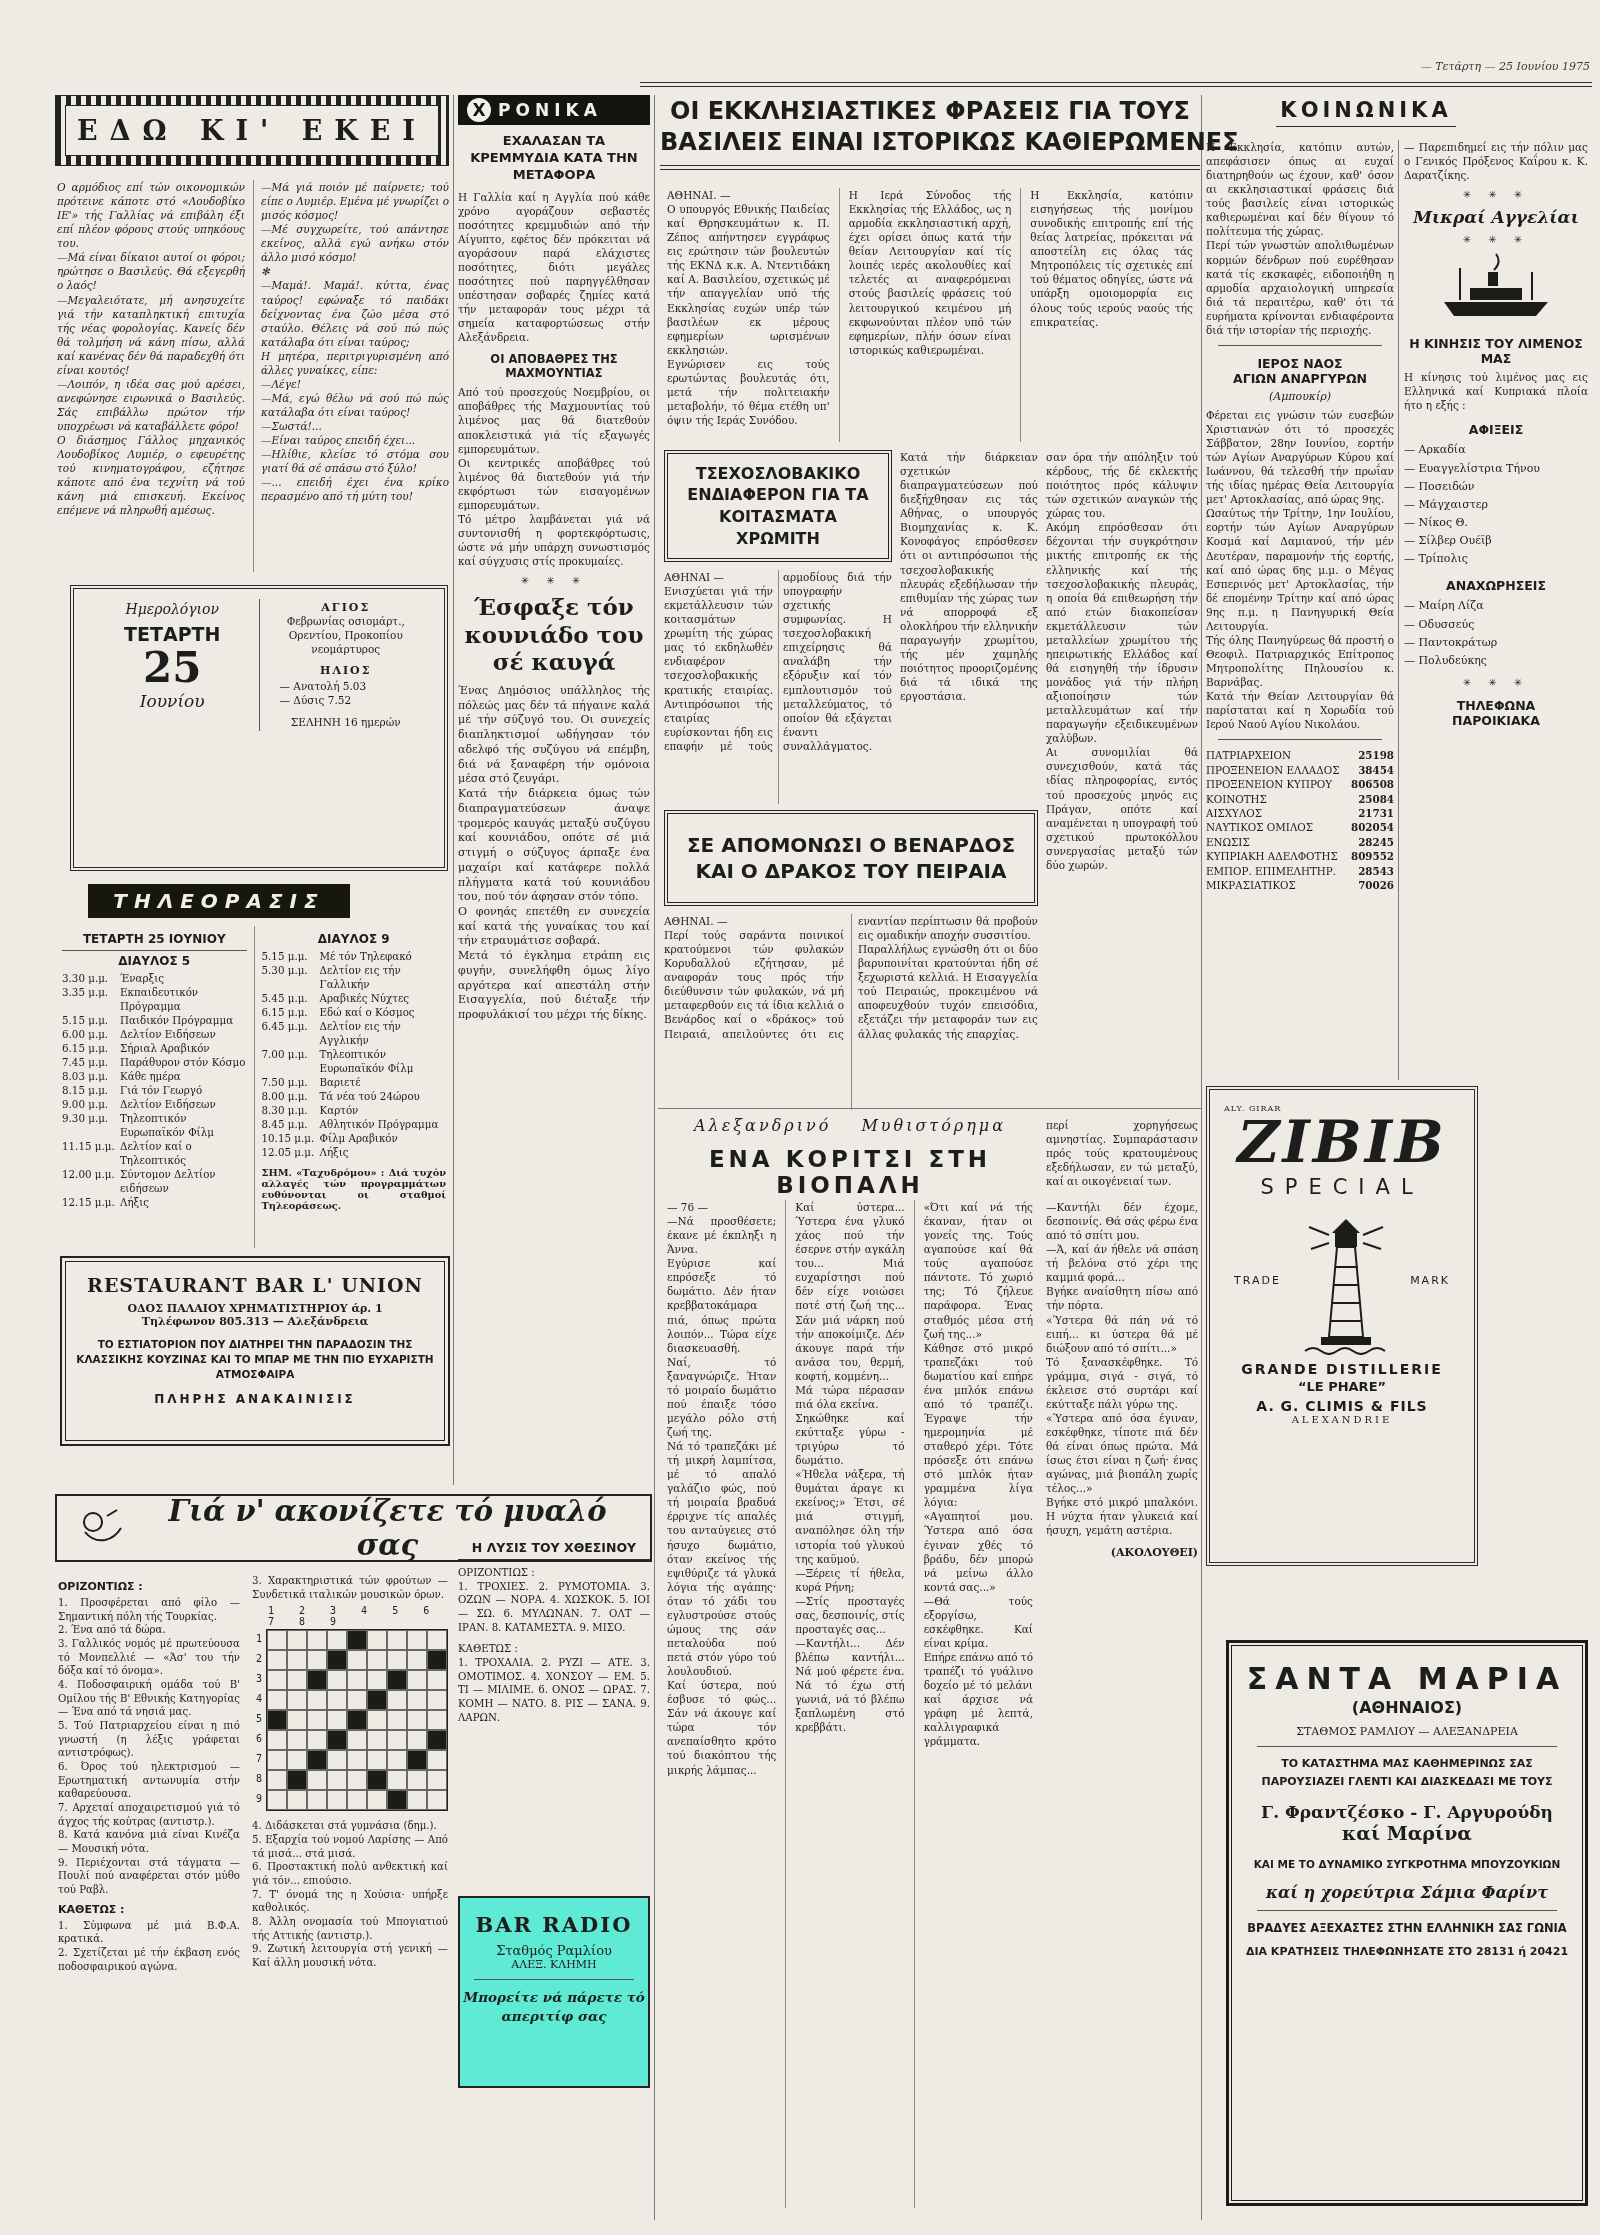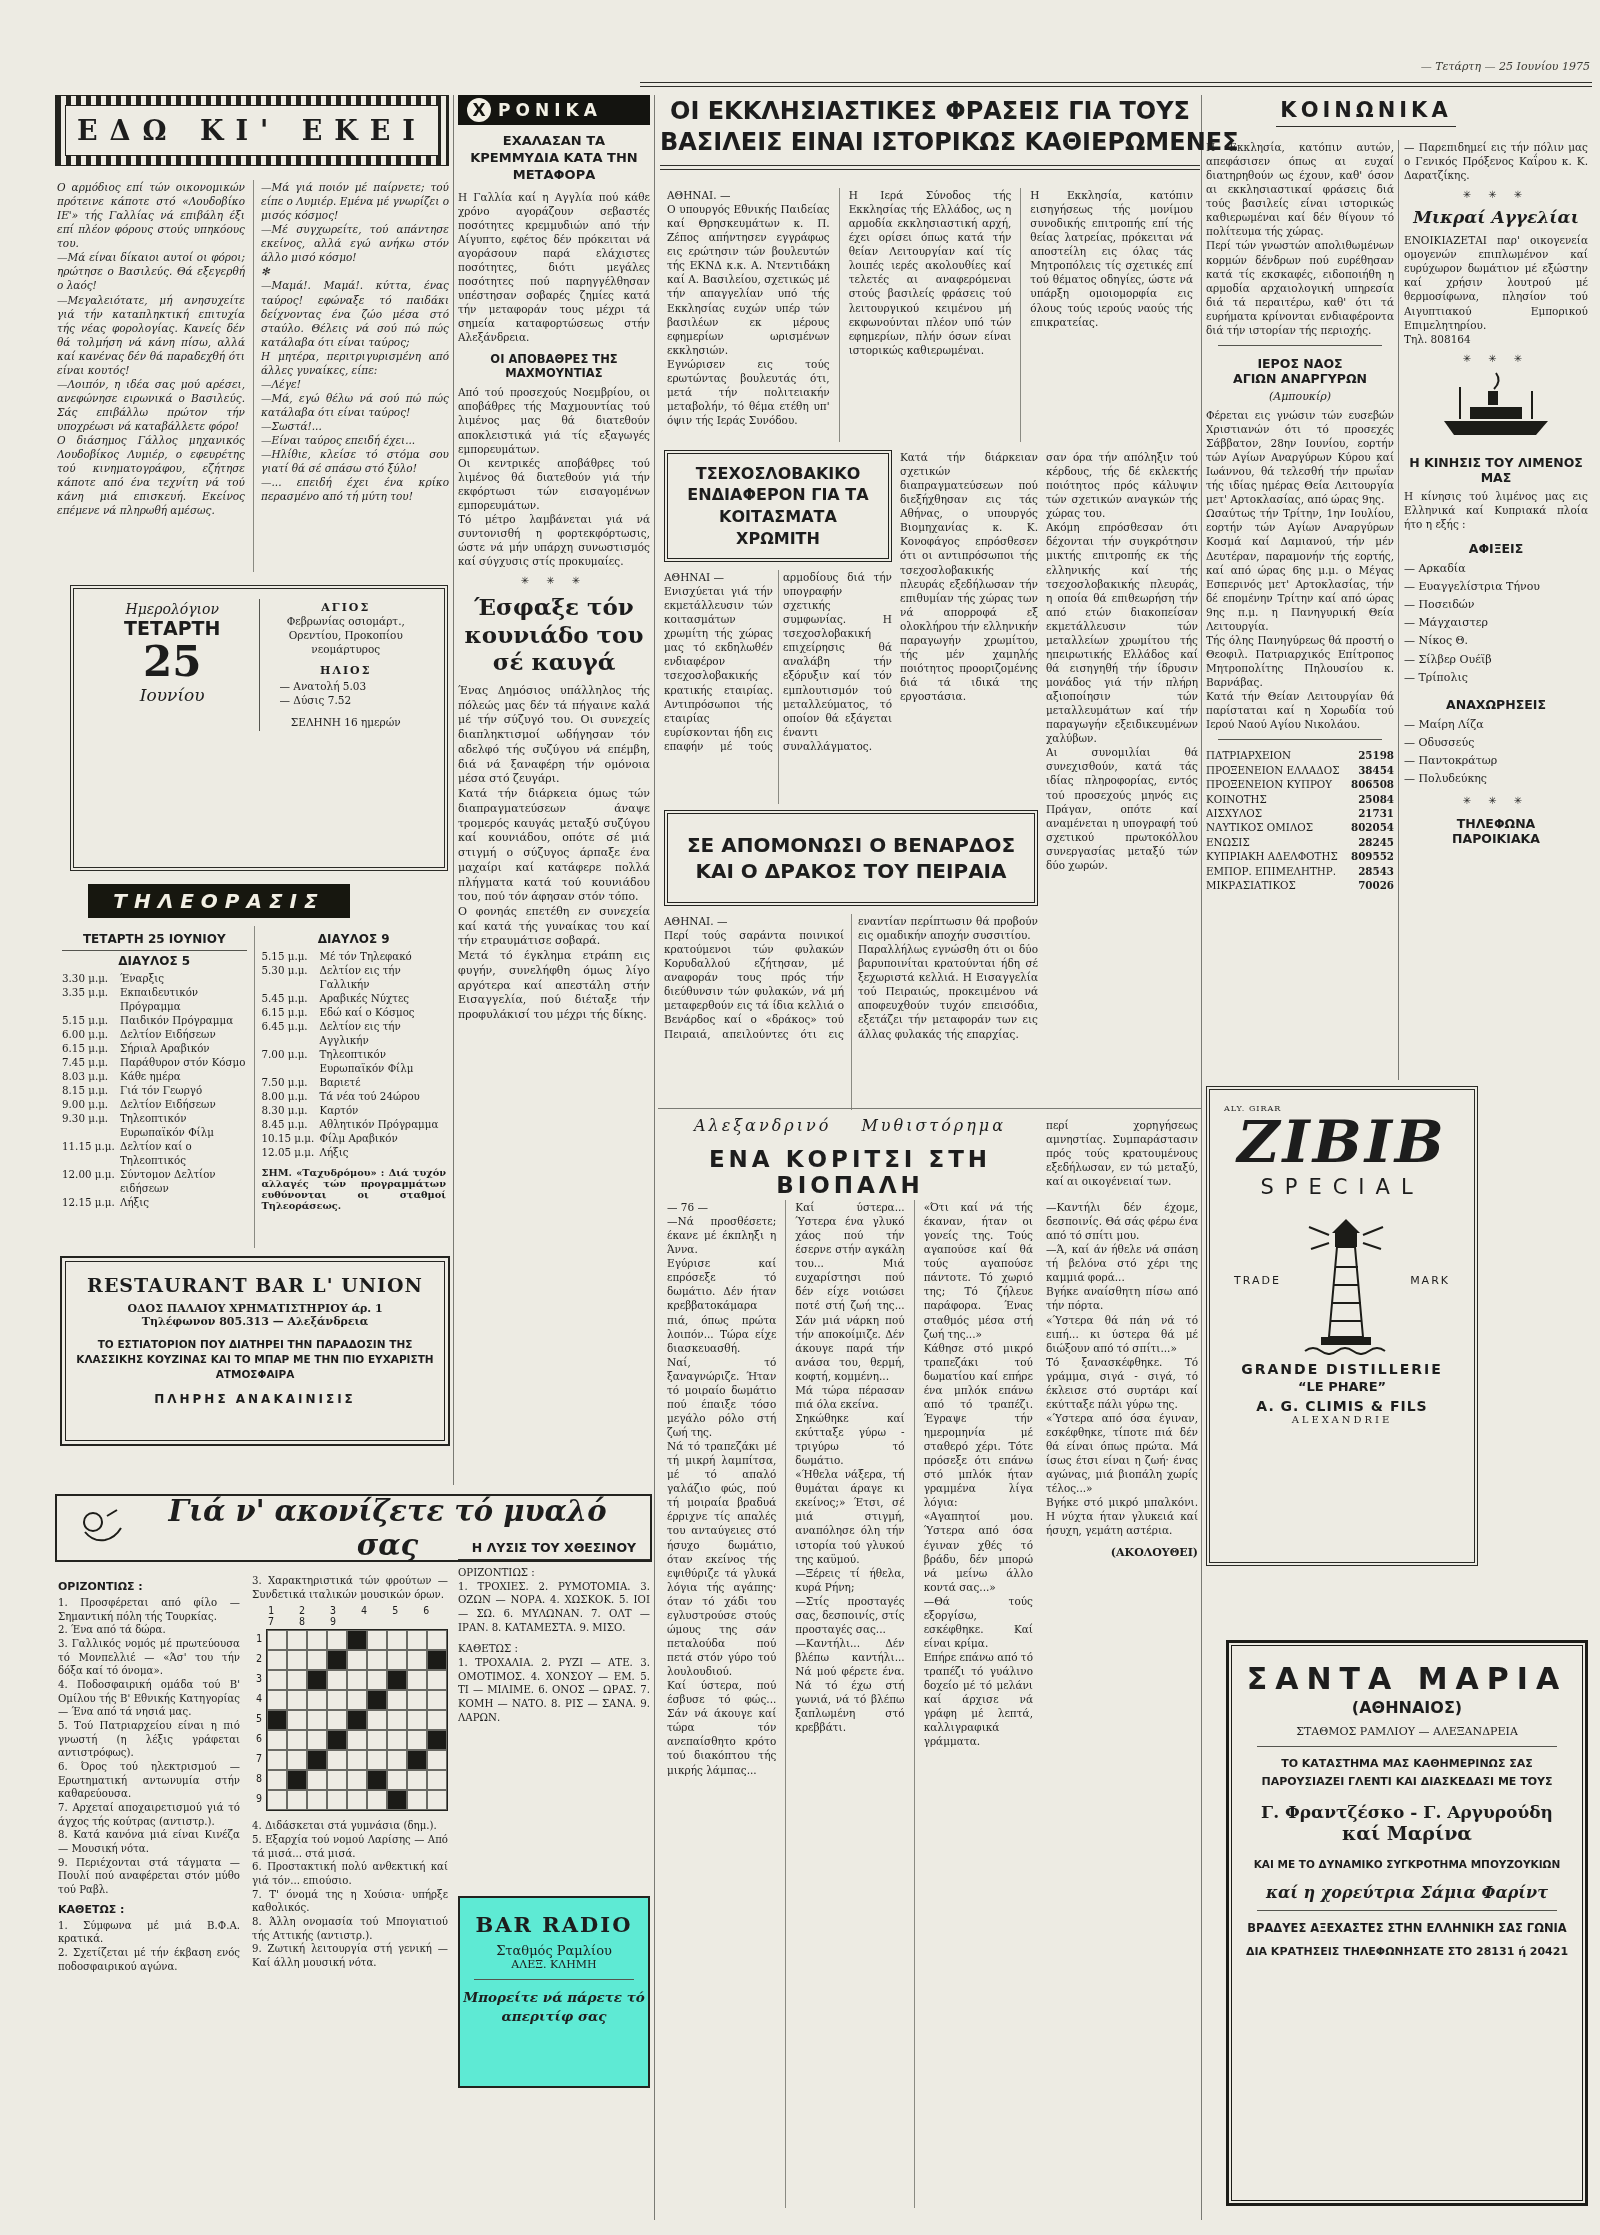--- a/index.html
+++ b/index.html
@@ -113,21 +113,21 @@
 —Λέγε!
 —Μά, εγώ θέλω νά σού πώ πώς κατάλαβα ότι είναι ταύρος!
 —Σωστά!...
 —Είναι ταύρος επειδή έχει...
 —Ηλίθιε, κλείσε τό στόμα σου γιατί θά σέ σπάσω στό ξύλο!
 —... επειδή έχει ένα κρίκο περασμένο από τή μύτη του!</div>
 
   <div class="abs dframe" style="left:70px;top:585px;width:378px;height:286px;">
     <div class="kath-row">
       <div class="ctr">
-        <div class="i" style="font-size:14px;">Ημερολόγιον</div>
+        <div class="i" style="font-size:14px;margin-bottom:6px;">Ημερολόγιον</div>
         <div class="b sans" style="font-size:19px;">ΤΕΤΑΡΤΗ</div>
         <div class="b" style="font-size:42px;line-height:1.1;">25</div>
         <div class="i" style="font-size:17px;">Ιουνίου</div>
       </div>
       <div>
         <div class="b ctr" style="font-size:11px;letter-spacing:2px;">ΑΓΙΟΣ</div>
         <div class="txt ctr" style="text-align:center;margin-bottom:8px;">Φεβρωνίας οσιομάρτ., Ορεντίου, Προκοπίου νεομάρτυρος</div>
         <div class="b ctr" style="font-size:11px;letter-spacing:2px;">ΗΛΙΟΣ</div>
         <div class="txt" style="text-align:left;margin:2px 0 8px 14px;">— Ανατολή 5.03
 — Δύσις 7.52</div>
@@ -586,22 +586,20 @@
           <span>ΜΙΚΡΑΣΙΑΤΙΚΟΣ</span>
           <span class="ph-num">70026</span>
         </div>
       </div>
   </div>
 
   <div class="abs" style="left:1404px;top:140px;width:184px;height:940px;overflow:hidden;">
     <div class="txt">— Παρεπιδημεί εις τήν πόλιν μας ο Γενικός Πρόξενος Καΐρου κ. Κ. Δαρατζίκης.</div>
     <div class="stars">✳ ✳ ✳</div>
     <div class="mikres">Μικραί Αγγελίαι</div>
-    <div class="txt">ΕΝΟΙΚΙΑΖΕΤΑΙ παρ' οικογενεία ομογενών επιπλωμένον καί ευρύχωρον δωμάτιον μέ εξώστην καί χρήσιν λουτρού μέ θερμοσίφωνα, πλησίον τού Αιγυπτιακού Εμπορικού Επιμελητηρίου.
-Τηλ. 808164</div>
     <div class="stars">✳ ✳ ✳</div>
     <div class="ctr">
       <svg width="120" height="70" viewBox="0 0 120 70">
         <path d="M8 50 h104 l-12 14 H18 Z" fill="#1c1c18"></path>
         <rect x="34" y="36" width="52" height="12" fill="#1c1c18"></rect>
         <rect x="52" y="20" width="10" height="14" fill="#1c1c18"></rect>
         <line x1="24" y1="48" x2="24" y2="16" stroke="#1c1c18" stroke-width="2"></line>
         <line x1="96" y1="48" x2="96" y2="20" stroke="#1c1c18" stroke-width="2"></line>
         <path d="M58 18 q8 -8 2 -16" stroke="#1c1c18" fill="none" stroke-width="2"></path>
       </svg>

